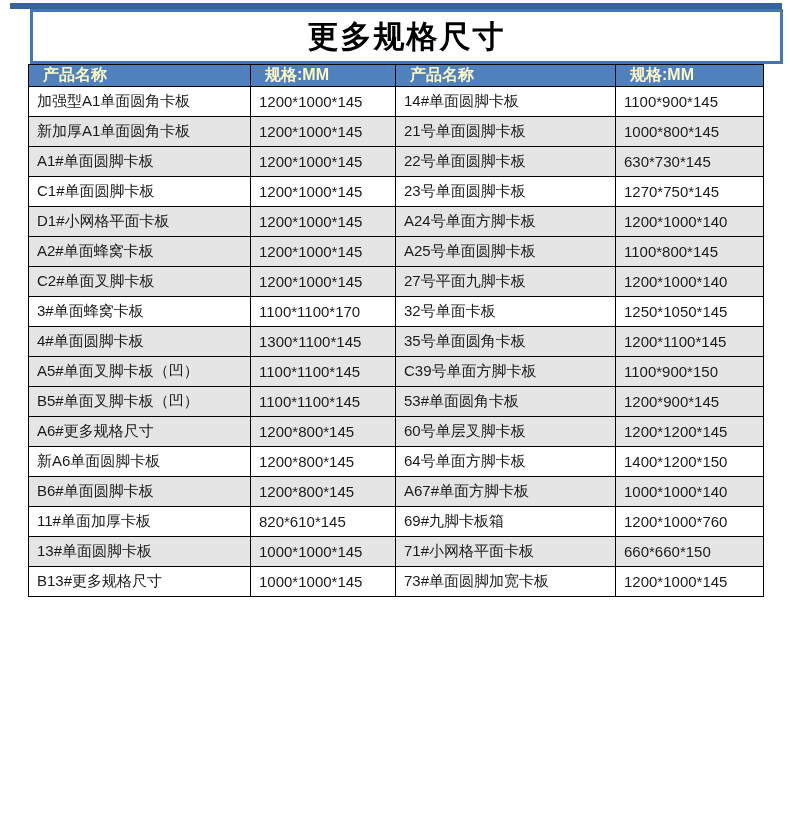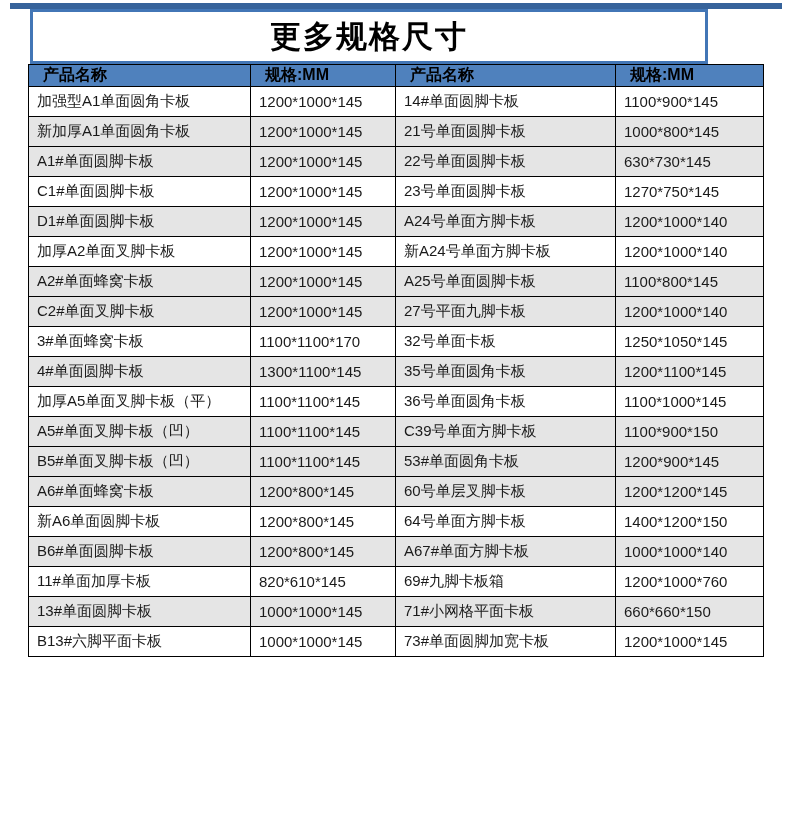--- a/index.html
+++ b/index.html
@@ -20,21 +20,21 @@
     left: 10px;
     top: 3px;
     width: 772px;
     height: 6px;
     background: #36639b;
   }
   .title-box {
     position: absolute;
     left: 30px;
     top: 9px;
-    width: 678px;
+    width: 753px;
     height: 55px;
     background: #ffffff;
     border: 3px solid #4276b6;
     display: flex;
     align-items: center;
     justify-content: center;
   }
   .title-box h1 {
     font-size: 31px;
     font-weight: bold;
@@ -56,21 +56,21 @@
   .spec-table th, .spec-table td {
     border: 1px solid #000000;
     padding: 0 0 0 8px;
     text-align: left;
     overflow: hidden;
     white-space: nowrap;
   }
   .spec-table th {
     height: 21px;
     background: #4f81bd;
-    color: #000000;
+    color: #fef9c3;
     font-size: 16px;
     font-weight: bold;
     padding-left: 14px;
   }
   .spec-table td {
     height: 30px;
     font-size: 15px;
     color: #1a1a1a;
     background: #ffffff;
   }
@@ -122,29 +122,23 @@
           <td>22号单面圆脚卡板</td>
           <td>630*730*145</td>
         </tr>
         <tr>
           <td>C1#单面圆脚卡板</td>
           <td>1200*1000*145</td>
           <td>23号单面圆脚卡板</td>
           <td>1270*750*145</td>
         </tr>
         <tr class="alt">
-          <td>D1#单面圆脚卡板</td>
+          <td>D1#小网格平面卡板</td>
           <td>1200*1000*145</td>
           <td>A24号单面方脚卡板</td>
-          <td>1200*1000*140</td>
-        </tr>
-        <tr>
-          <td>加厚A2单面叉脚卡板</td>
-          <td>1200*1000*145</td>
-          <td>新A24号单面方脚卡板</td>
           <td>1200*1000*140</td>
         </tr>
         <tr class="alt">
           <td>A2#单面蜂窝卡板</td>
           <td>1200*1000*145</td>
           <td>A25号单面圆脚卡板</td>
           <td>1100*800*145</td>
         </tr>
         <tr class="alt">
           <td>C2#单面叉脚卡板</td>
@@ -157,40 +151,34 @@
           <td>1100*1100*170</td>
           <td>32号单面卡板</td>
           <td>1250*1050*145</td>
         </tr>
         <tr class="alt">
           <td>4#单面圆脚卡板</td>
           <td>1300*1100*145</td>
           <td>35号单面圆角卡板</td>
           <td>1200*1100*145</td>
         </tr>
-        <tr>
-          <td>加厚A5单面叉脚卡板（平）</td>
-          <td>1100*1100*145</td>
-          <td>36号单面圆角卡板</td>
-          <td>1100*1000*145</td>
-        </tr>
         <tr class="alt">
           <td>A5#单面叉脚卡板（凹）</td>
           <td>1100*1100*145</td>
           <td>C39号单面方脚卡板</td>
           <td>1100*900*150</td>
         </tr>
         <tr class="alt">
           <td>B5#单面叉脚卡板（凹）</td>
           <td>1100*1100*145</td>
           <td>53#单面圆角卡板</td>
           <td>1200*900*145</td>
         </tr>
         <tr class="alt">
-          <td>A6#单面蜂窝卡板</td>
+          <td>A6#更多规格尺寸</td>
           <td>1200*800*145</td>
           <td>60号单层叉脚卡板</td>
           <td>1200*1200*145</td>
         </tr>
         <tr>
           <td>新A6单面圆脚卡板</td>
           <td>1200*800*145</td>
           <td>64号单面方脚卡板</td>
           <td>1400*1200*150</td>
         </tr>
@@ -206,20 +194,20 @@
           <td>69#九脚卡板箱</td>
           <td>1200*1000*760</td>
         </tr>
         <tr class="alt">
           <td>13#单面圆脚卡板</td>
           <td>1000*1000*145</td>
           <td>71#小网格平面卡板</td>
           <td>660*660*150</td>
         </tr>
         <tr>
-          <td>B13#六脚平面卡板</td>
+          <td>B13#更多规格尺寸</td>
           <td>1000*1000*145</td>
           <td>73#单面圆脚加宽卡板</td>
           <td>1200*1000*145</td>
         </tr>
       </tbody>
   </table>
 </div>
 
 </body></html>

